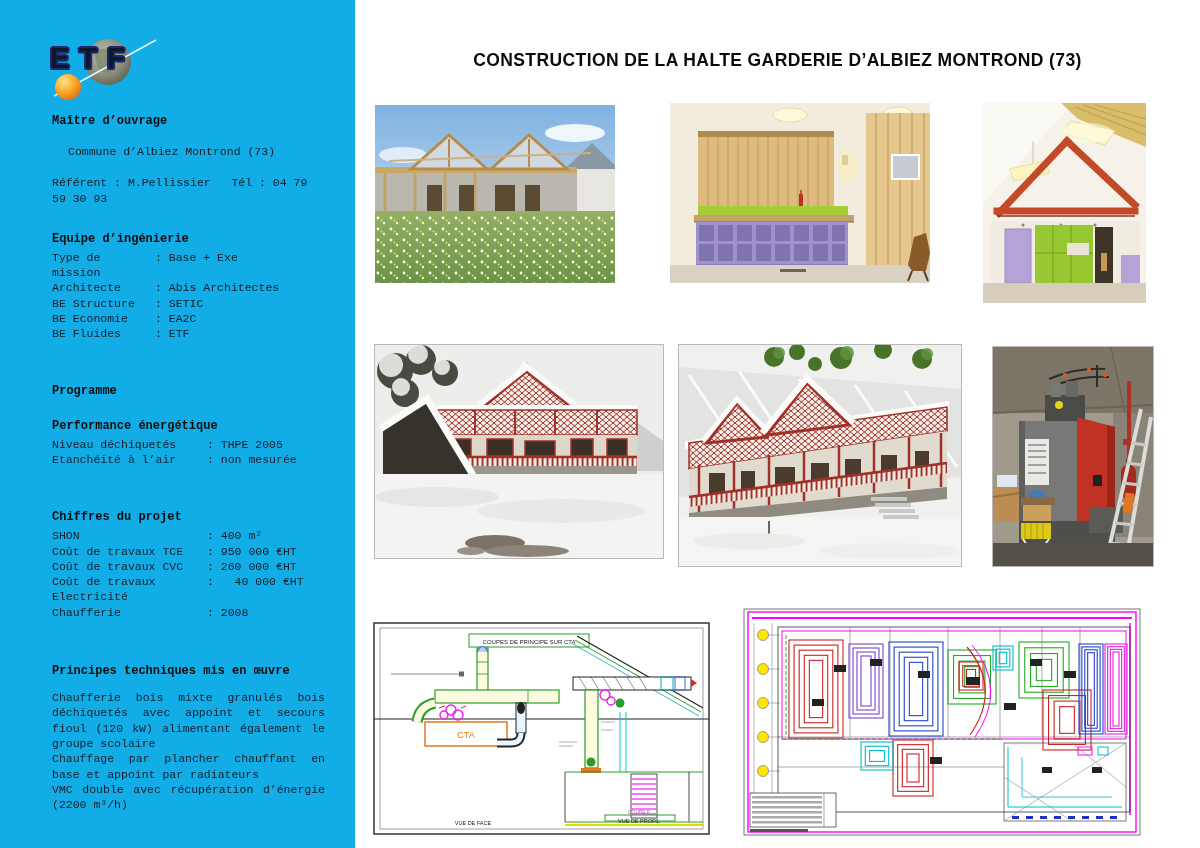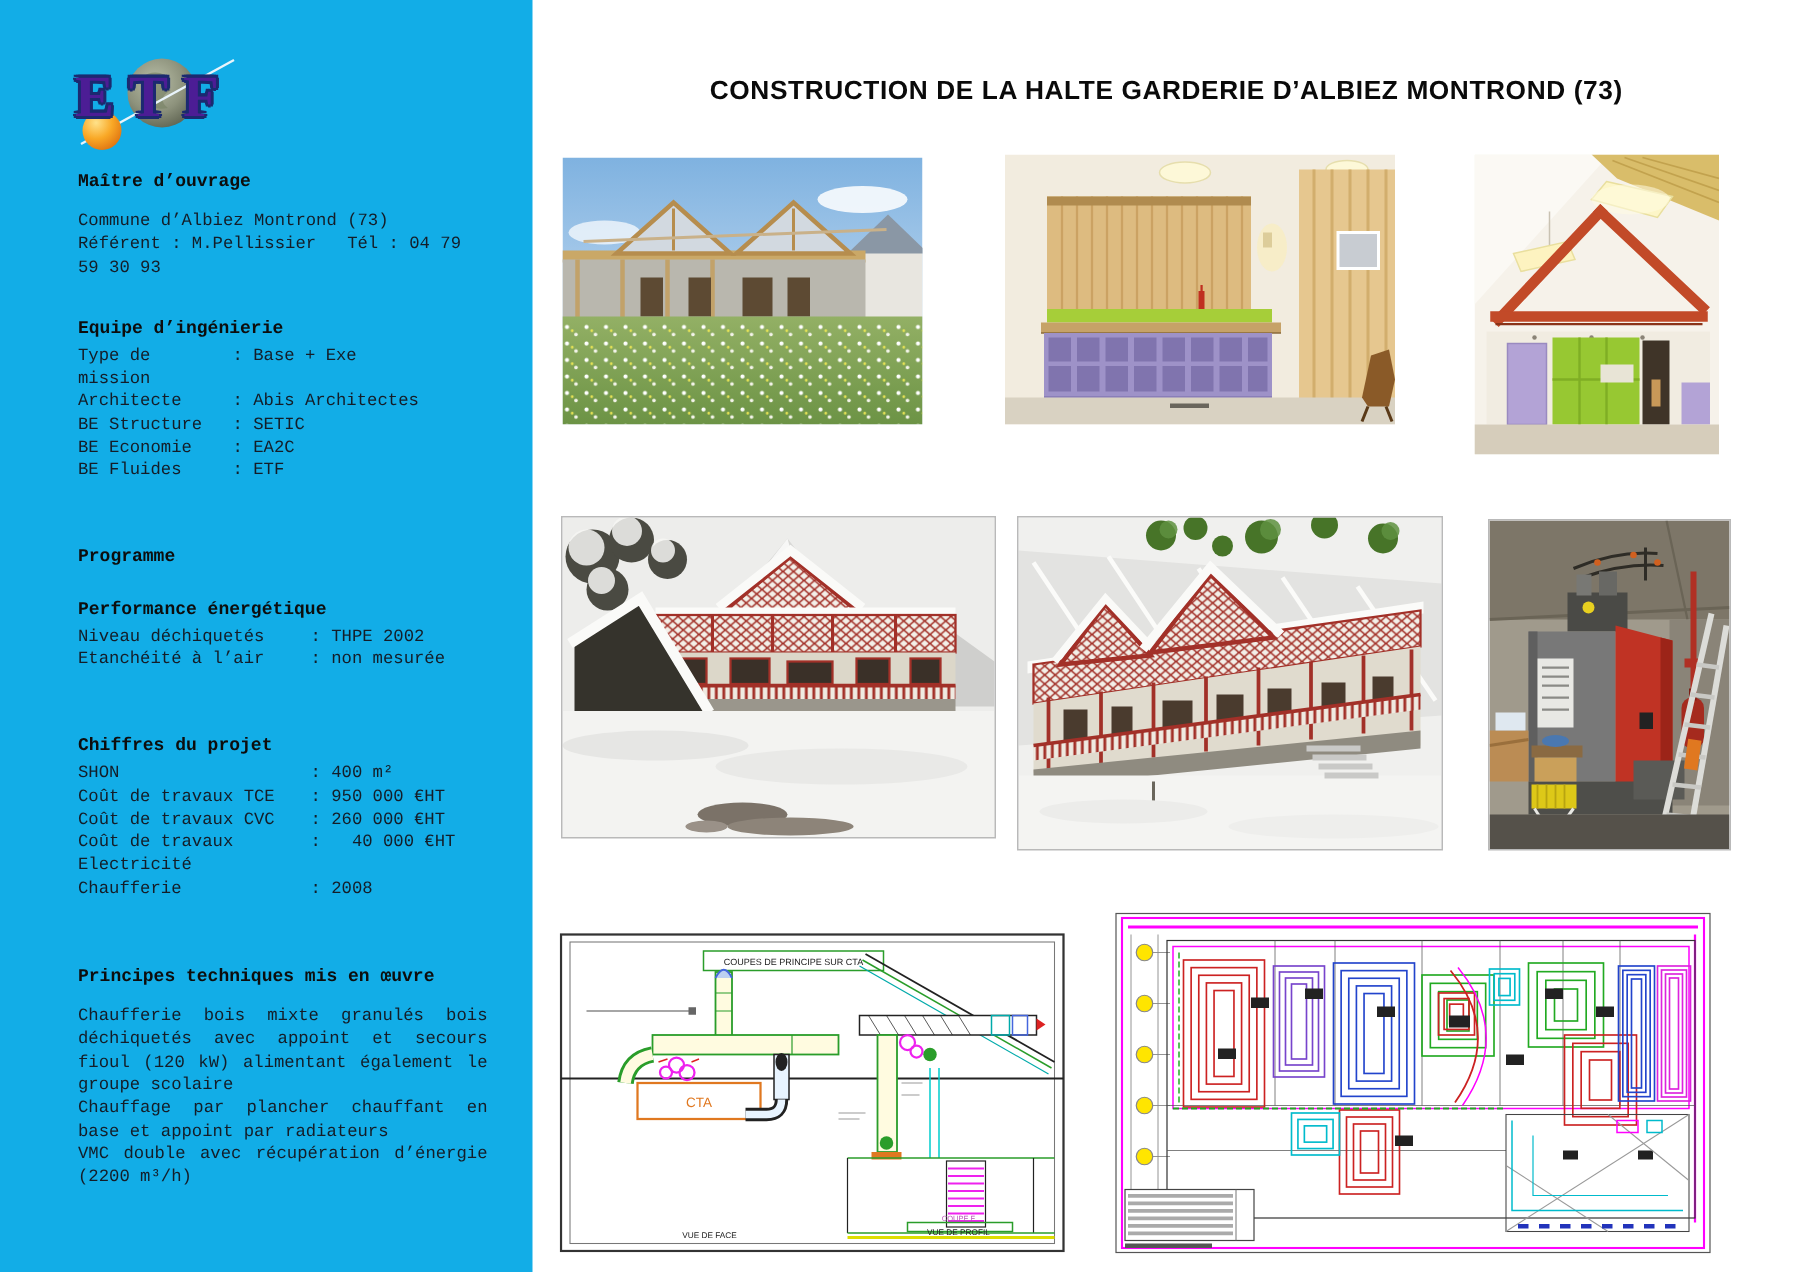--- a/index.html
+++ b/index.html
@@ -5,24 +5,24 @@
   html,body{margin:0;padding:0;background:#ffffff;}
   body{font-family:"Liberation Sans","DejaVu Sans",sans-serif;color:#17202a;}
   .page{position:relative;width:1200px;height:848px;background:#fff;overflow:hidden;}
 
   
   .sidebar{position:absolute;left:0;top:0;width:355px;height:848px;
            background:var(--c-sidebar,#12ADE7);box-sizing:border-box;
            padding:0 30px 0 52px;}
   .logo{position:relative;width:120px;height:70px;margin:34px 0 0 -8px;}
   .logo svg{position:absolute;left:0;top:0;}
-  .logo-text{position:absolute;left:6px;top:8px;font-size:39px;font-weight:bold;
-             letter-spacing:10px;color:#4c1d95;
+  .logo-text{position:absolute;left:6px;top:8px;font-size:29px;font-weight:bold;
+             letter-spacing:10px;color:#0f172a;
              text-shadow:-2px 0 0 #1b2a70,2px 0 0 #1b2a70,0 -2px 0 #1b2a70,0 2px 0 #1b2a70,
-                         -1.5px -1.5px 0 #1b2a70,1.5px 1.5px 0 #1b2a70,-1.5px 1.5px 0 #1b2a70,1.5px -1.5px 0 #1b2a70;font-family:Liberation Serif, serif;}
+                         -1.5px -1.5px 0 #1b2a70,1.5px 1.5px 0 #1b2a70,-1.5px 1.5px 0 #1b2a70,1.5px -1.5px 0 #1b2a70;}
   .sb h3{font-size:12px;font-weight:bold;color:#0d0d0d;margin:0 0 12px 0;}
   .sb{margin:0;font-family:Liberation Mono, monospace;}
   .sec-maitre{margin-top:10px;}
   .sec-equipe{margin-top:26px;}
   .sec-equipe h3,.sec-perf h3,.sec-chiffres h3{margin-bottom:4px;}
   .sec-programme{margin-top:42px;}
   .sec-programme h3{margin-bottom:2px;}
   .sec-perf{margin-top:21px;}
   .sec-chiffres{margin-top:43px;}
   .sec-principes{margin-top:44px;}
@@ -70,21 +70,21 @@
         <circle cx="64" cy="28" r="23" fill="url(#globe)"></circle>
         <path d="M50,18 q8,-6 16,-2 q-4,8 4,10 q-10,6 -2,12 q-10,2 -14,-4" fill="#7a8468" opacity="0.7"></path>
         <path d="M10,62 L112,6" stroke="#e8f4fb" stroke-width="1.6"></path>
         <circle cx="24" cy="53" r="13" fill="url(#ball)"></circle>
       </svg>
       <span class="logo-text">ETF</span>
     </div>
 
     <section class="sb sec-maitre">
       <h3>Maître d’ouvrage</h3>
-      <p class="line" style="margin:0">Commune d’Albiez Montrond (73)</p>
+      <p class="line" style="margin:16px">Commune d’Albiez Montrond (73)</p>
       <p class="line pre" style="margin:0">Référent : M.Pellissier   Tél : 04 79 59 30 93</p>
     </section>
 
     <section class="sb sec-equipe">
       <h3>Equipe d’ingénierie</h3>
       <div class="row">
           <span class="lbl">Type de mission</span>
           <span class="val">: Base + Exe</span>
         </div>
       <div class="row">
@@ -106,21 +106,21 @@
     </section>
 
     <section class="sb sec-programme">
       <h3>Programme</h3>
     </section>
 
     <section class="sb sec-perf">
       <h3>Performance énergétique</h3>
       <div class="row wide">
           <span class="lbl">Niveau déchiquetés</span>
-          <span class="val">: THPE 2002</span>
+          <span class="val">: THPE 2005</span>
         </div>
       <div class="row wide">
           <span class="lbl">Etanchéité à l’air</span>
           <span class="val">: non mesurée</span>
         </div>
     </section>
 
     <section class="sb sec-chiffres">
       <h3>Chiffres du projet</h3>
       <div class="row wide">

